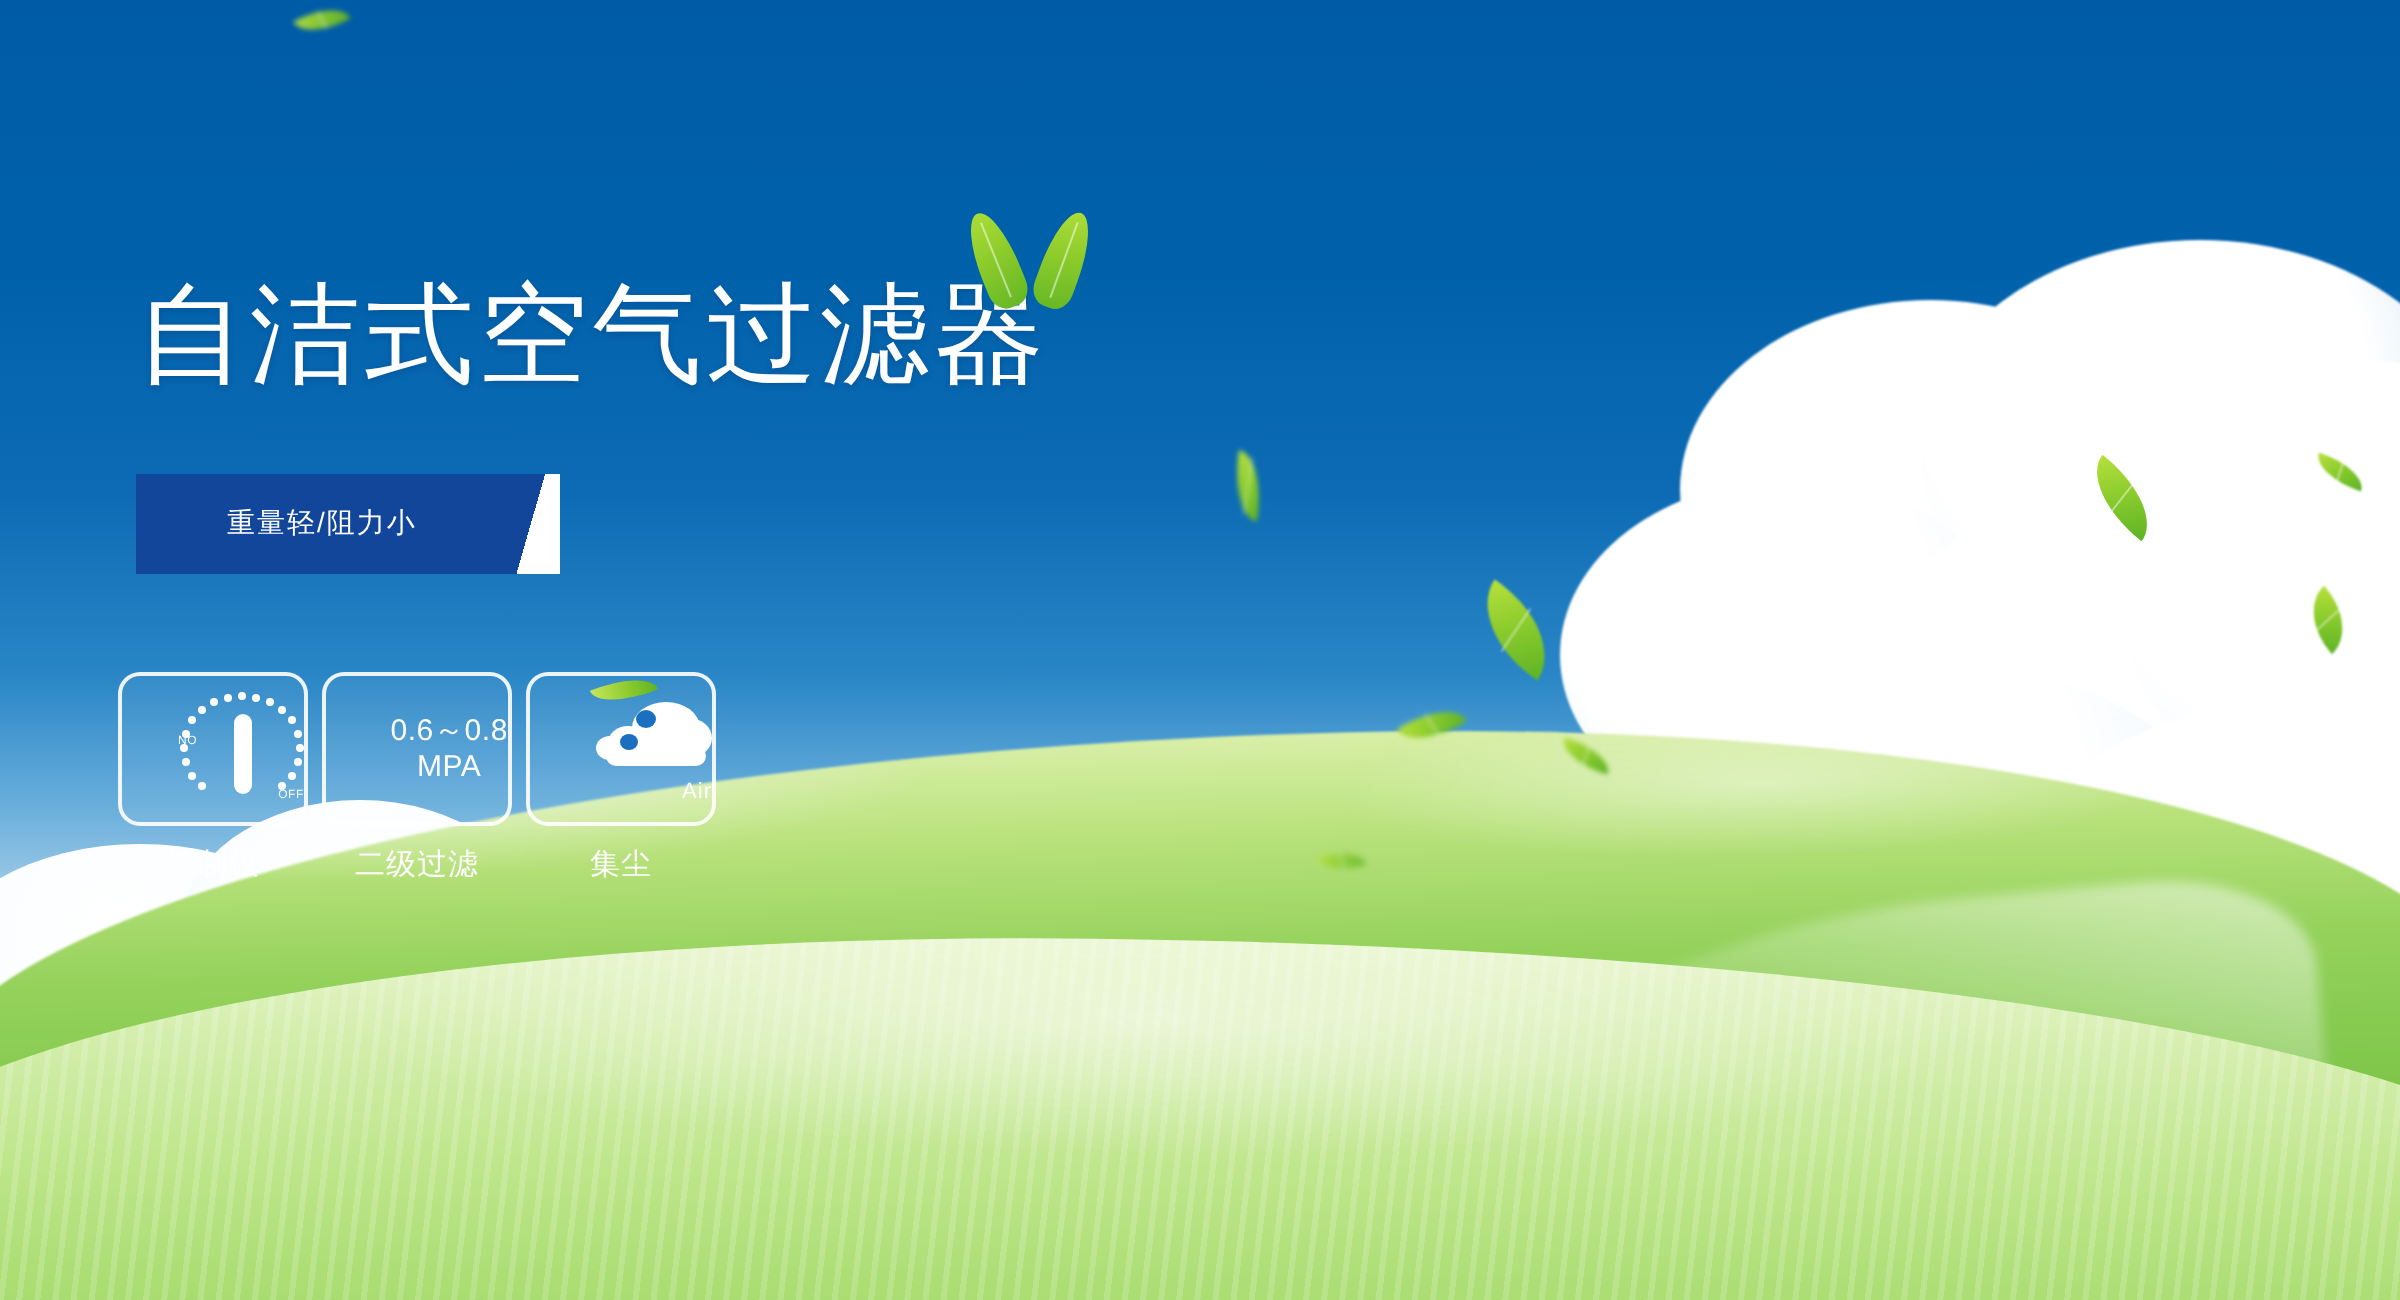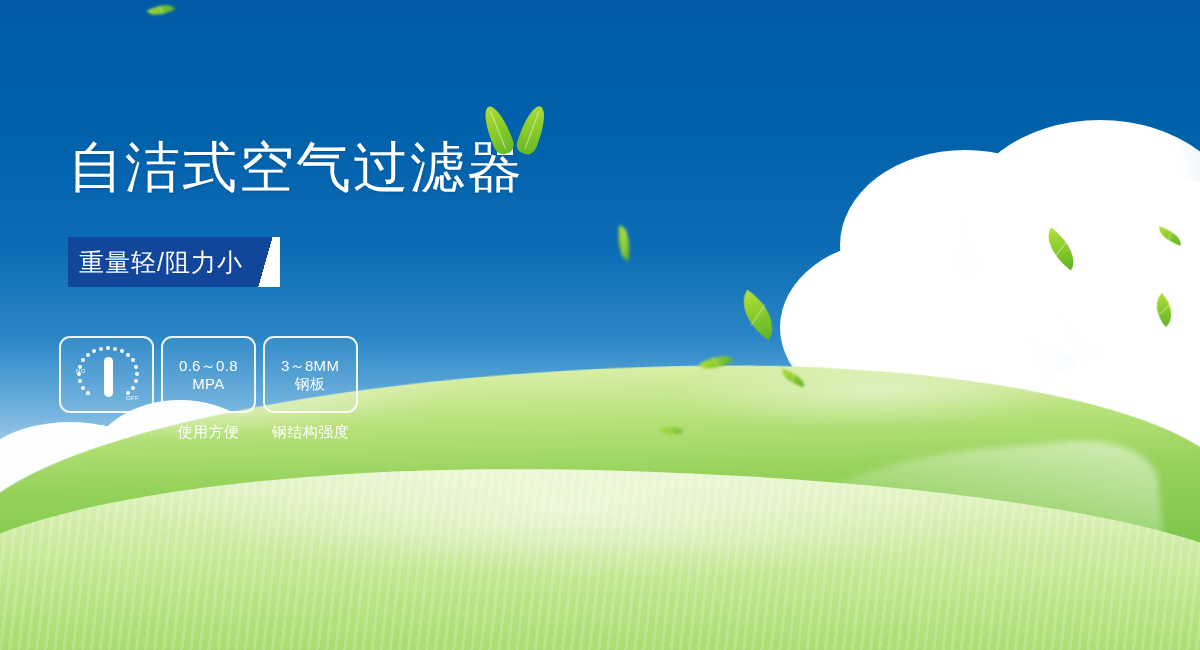--- a/index.html
+++ b/index.html
@@ -160,21 +160,21 @@
   }
 
   
   .subtitle-bar{
     position:absolute; left:68px; top:237px;
     height:50px;
     display:flex; align-items:stretch;
   }
   .sub-seg{
     display:flex; align-items:center;
-    font-size:25px;
+    font-size:14px;
     letter-spacing:1px;
     white-space:nowrap;
   }
   .sub-dark{
     background:#12469b;
     color:#ffffff;
     padding:0 20px 0 20px;
     width:186px;
     justify-content:center;
   }
@@ -194,21 +194,21 @@
   .features{
     position:absolute; left:68px; top:336px;
     display:flex; gap:25px;
   }
   .feature{ width:77px; display:flex; flex-direction:column; align-items:center; }
   .feat-box{
     width:95px; height:77px;
     border:2px solid rgba(255,255,255,.9);
     border-radius:11px;
     display:flex; flex-direction:column;
-    align-items:flex-start; justify-content:center;
+    align-items:flex-end; justify-content:center;
     color:#ffffff;
     background:rgba(255,255,255,.05);
     padding-left:16px;
   }
   .feat-text{
     font-size:15px; line-height:1.16; text-align:center; letter-spacing:.3px;
   }
   .feat-text .l2{ display:block; }
   .feat-label{
     margin-top:10px;
@@ -356,29 +356,36 @@
       <div class="feat-label">控制仪</div>
     </div>
 
     <div class="feature">
       <div class="feat-box">
         <div class="feat-text">
           <span>0.6～0.8</span>
           <span class="l2">MPA</span>
         </div>
       </div>
-      <div class="feat-label">使用方便</div>
+      <div class="feat-label">二级过滤</div>
     </div>
+
 
 
     <div class="feature">
       <div class="feat-box">
-        <div class="feat-text">
-          <span>3～8MM</span>
-          <span class="l2">钢板</span>
+        <div class="airicon">
+          <span class="gleaf"></span>
+          <span class="c c1"></span>
+            <span class="c c2"></span>
+          <span class="c c3"></span>
+            <span class="c c4"></span>
+          <span class="base"></span>
+          <span class="cut cut1"></span>
+            <span class="cut cut2"></span>
         </div>
+        <div class="air-word">Air</div>
       </div>
-      <div class="feat-label">钢结构强度</div>
+      <div class="feat-label">集尘</div>
     </div>
 
-
   </div>
 </div>
 
 </body></html>

